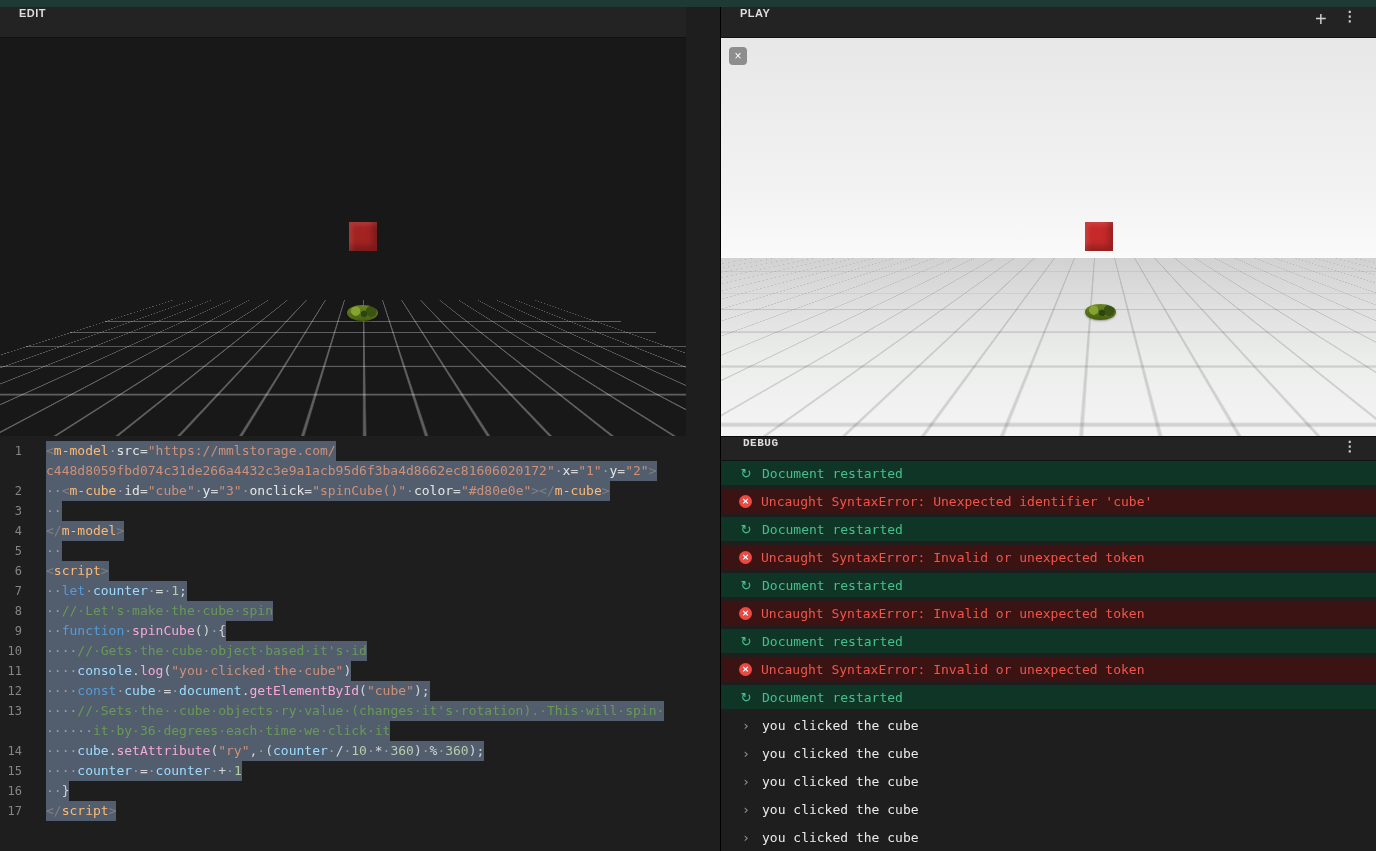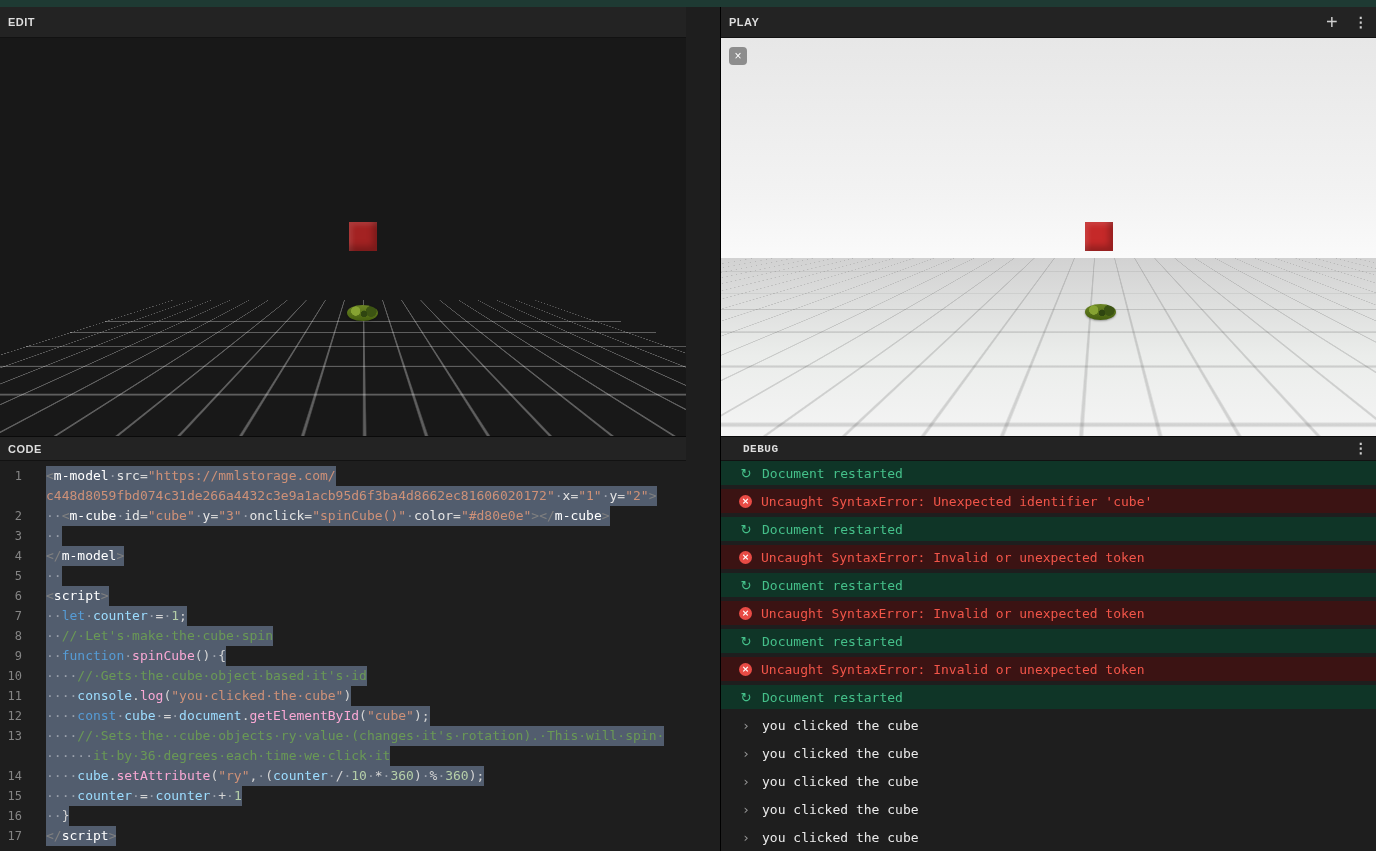--- a/index.html
+++ b/index.html
@@ -4,21 +4,21 @@
 <style>
   * { box-sizing: border-box; margin: 0; padding: 0; }
   html,body { width:1376px; height:851px; background:#111; overflow:hidden; }
   body { font-family:"Liberation Sans", sans-serif; }
   .app { width:1376px; height:851px; display:flex; flex-direction:column; background:#1e1e1e; }
   .top-strip { height:7px; flex:none; background:#1e3a33; }
   .main-grid { display:grid; grid-template-columns:686px 690px; grid-template-rows:429px 415px; }
   .panel { position:relative; overflow:hidden; background:#1e1e1e; }
   .panel.right { border-left:1px solid #000;margin-left:34px; }
   .panel-header { height:31px; background:#232323; border-bottom:1px solid #121212;
-    display:flex; align-items:center; padding:0 8px; color:#dedede; font-size:11px;
+    display:flex; padding:0 19px; color:#dedede; font-size:11px;
     font-weight:600; letter-spacing:.5px; }
   .panel-header.small { height:25px; border-top:1px solid #0a0a0a; }
   .panel-header .spacer { flex:1; }
   .hdr-icon { color:#cfcfcf; cursor:pointer; display:flex; align-items:center; justify-content:center; }
   .plus-icon { font-size:20px; font-weight:300; width:24px; height:24px; margin-right:10px; }
   .kebab-icon { font-size:14px; width:14px; height:18px; }
   .hdr-pad { padding-left:22px;font-family:Liberation Mono, monospace; }
 
   
   .viewport { position:relative; overflow:hidden; height:398px; }
@@ -53,21 +53,21 @@
   .close-btn { position:absolute; left:8px; top:9px; width:18px; height:18px; border-radius:4px;
     background:rgba(125,125,125,.85); color:#fff; font-size:12px; line-height:1;
     display:flex; align-items:center; justify-content:center; cursor:pointer; }
 
   
   .code-area { height:390px; background:#1e1e1e; padding-top:5px; overflow:hidden;
     font-family:"DejaVu Sans Mono", monospace; font-size:13px; }
   .code-row { height:20px; line-height:20px; display:flex; white-space:pre; }
   .ln { width:22px; flex:none; text-align:right; color:#858585; font-size:12px; }
   .code-text { margin-left:24px; background:#525d6e; display:inline-block; }
-  .tok-pun { color:#808080; } .tok-tag { color:#ffffff; } .tok-attr { color:#e5e5e5; }
+  .tok-pun { color:#808080; } .tok-tag { color:#fdba74; } .tok-attr { color:#e5e5e5; }
   .tok-str { color:#ce9178; } .tok-kw { color:#569cd6; } .tok-var { color:#9cdcfe; }
   .tok-fn { color:#f9a8d4; } .tok-lit { color:#b5cea8; } .tok-com { color:#6a9955; }
   .tok-op { color:#d4d4d4; } .tok-ws { color:#9aa0ab; }
 
   
   .debug-list { height:390px; overflow:hidden; background:#1e1e1e;
     font-family:"DejaVu Sans Mono", monospace; font-size:13px; }
   .dbg-row { height:24px; margin-bottom:4px; display:flex; align-items:center;
     padding-left:18px; gap:9px; cursor:pointer; }
   .dbg-row.restart { background:#0f3527; color:#45c08a; }
@@ -108,23 +108,20 @@
       <div class="viewport light">
         <div class="ground-base"></div>
         <div class="floor light-grid"></div>
         <div class="cube play-pos" style="background-color: rgb(197, 41, 41);"></div>
         <div class="model play-pos" style="background-color: rgb(95, 122, 28);"></div>
         <div class="close-btn">×</div>
       </div>
     </section>
 
     <section class="panel">
-      <header class="panel-header small">
-        <span>CODE</span>
-      </header>
       <div class="code-area">
           <div class="code-row"><span class="ln">1</span><span class="code-text"><span class="tok-pun">&lt;</span><span class="tok-tag">m-model</span><span class="tok-ws">·</span><span class="tok-attr">src</span><span class="tok-op">=</span><span class="tok-str">"https://mmlstorage.com/</span></span></div>
           <div class="code-row"><span class="ln"></span><span class="code-text"><span class="tok-str">c448d8059fbd074c31de266a4432c3e9a1acb95d6f3ba4d8662ec81606020172"</span><span class="tok-ws">·</span><span class="tok-attr">x</span><span class="tok-op">=</span><span class="tok-str">"1"</span><span class="tok-ws">·</span><span class="tok-attr">y</span><span class="tok-op">=</span><span class="tok-str">"2"</span><span class="tok-pun">&gt;</span></span></div>
           <div class="code-row"><span class="ln">2</span><span class="code-text"><span class="tok-ws">··</span><span class="tok-pun">&lt;</span><span class="tok-tag">m-cube</span><span class="tok-ws">·</span><span class="tok-attr">id</span><span class="tok-op">=</span><span class="tok-str">"cube"</span><span class="tok-ws">·</span><span class="tok-attr">y</span><span class="tok-op">=</span><span class="tok-str">"3"</span><span class="tok-ws">·</span><span class="tok-attr">onclick</span><span class="tok-op">=</span><span class="tok-str">"spinCube()"</span><span class="tok-ws">·</span><span class="tok-attr">color</span><span class="tok-op">=</span><span class="tok-str">"#d80e0e"</span><span class="tok-pun">&gt;&lt;/</span><span class="tok-tag">m-cube</span><span class="tok-pun">&gt;</span></span></div>
           <div class="code-row"><span class="ln">3</span><span class="code-text"><span class="tok-ws">··</span></span></div>
           <div class="code-row"><span class="ln">4</span><span class="code-text"><span class="tok-pun">&lt;/</span><span class="tok-tag">m-model</span><span class="tok-pun">&gt;</span></span></div>
           <div class="code-row"><span class="ln">5</span><span class="code-text"><span class="tok-ws">··</span></span></div>
           <div class="code-row"><span class="ln">6</span><span class="code-text"><span class="tok-pun">&lt;</span><span class="tok-tag">script</span><span class="tok-pun">&gt;</span></span></div>
           <div class="code-row"><span class="ln">7</span><span class="code-text"><span class="tok-ws">··</span><span class="tok-kw">let</span><span class="tok-ws">·</span><span class="tok-var">counter</span><span class="tok-ws">·</span><span class="tok-op">=</span><span class="tok-ws">·</span><span class="tok-lit">1</span><span class="tok-op">;</span></span></div>
           <div class="code-row"><span class="ln">8</span><span class="code-text"><span class="tok-ws">··</span><span class="tok-com">//·Let's·make·the·cube·spin</span></span></div>

